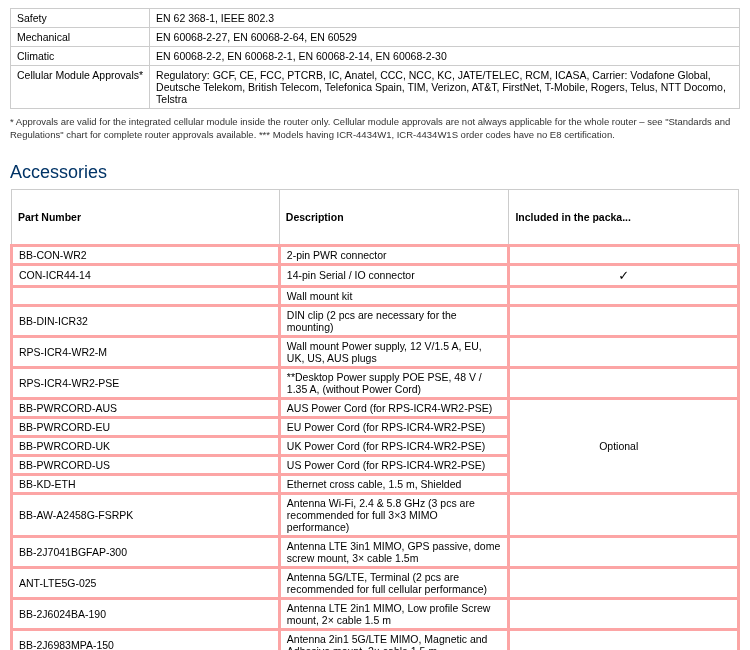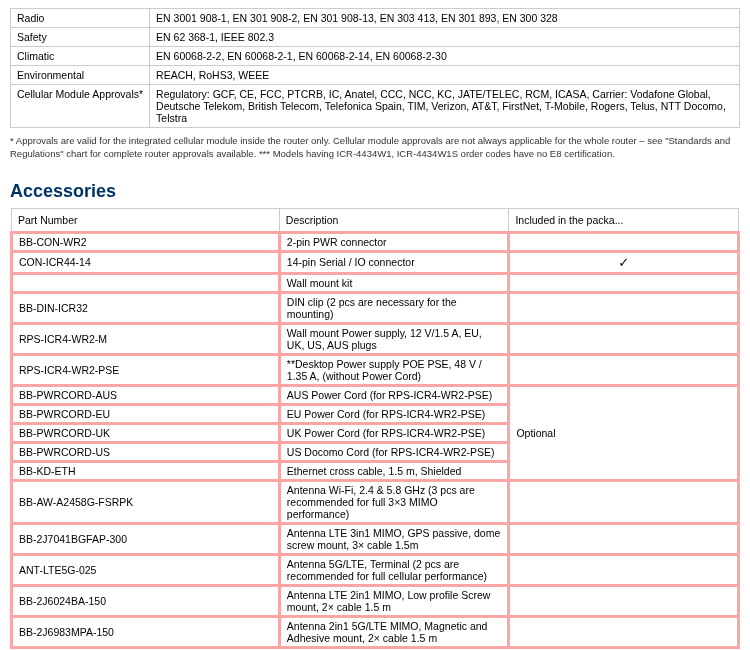--- a/index.html
+++ b/index.html
@@ -36,35 +36,35 @@
     .note-text {
       font-size: 9.5px;
       color: #333;
       margin: 4px 0 20px 0;
       line-height: 1.4;
     }
 
     
     .accessories-title {
       font-size: 18px;
-      font-weight: bold;
+      font-weight: normal;
       color: #003366;
       margin: 6px 0 6px 0;
     }
 
     .accessories-table {
       width: 100%;
       border-collapse: collapse;
       font-size: 10.5px;
     }
     .accessories-table th {
       background: #fff;
-      font-weight: normal;
+      font-weight: bold;
       border: 1px solid #ccc;
-      padding: 5px 6px;
+      padding: 21px 6px;
       text-align: left;
     }
     .accessories-table td {
       border: 3px solid #fca5a5;
       padding: 2px 6px;
       vertical-align: middle;
     }
     .accessories-table td:first-child {
       width: 140px;
       white-space: nowrap;
@@ -81,34 +81,30 @@
     }
   </style>
 </head>
 <body>
 
 <div class="main-wrapper">
 
   <table class="compliance-table">
     <tbody id="compliance-tbody">
         <tr>
-          <td>Radio</td>
-          <td>EN 3001 908-1, EN 301 908-2, EN 301 908-13, EN 303 413, EN 301 893, EN 300 328</td>
-        </tr>
-        <tr>
           <td>Safety</td>
           <td>EN 62 368-1, IEEE 802.3</td>
         </tr>
         <tr>
+          <td>Mechanical</td>
+          <td>EN 60068-2-27, EN 60068-2-64, EN 60529</td>
+        </tr>
+        <tr>
           <td>Climatic</td>
           <td>EN 60068-2-2, EN 60068-2-1, EN 60068-2-14, EN 60068-2-30</td>
-        </tr>
-        <tr>
-          <td>Environmental</td>
-          <td>REACH, RoHS3, WEEE</td>
         </tr>
         <tr>
           <td>Cellular Module Approvals*</td>
           <td>Regulatory: GCF, CE, FCC, PTCRB, IC, Anatel, CCC, NCC, KC, JATE/TELEC, RCM, ICASA, Carrier: Vodafone Global, Deutsche Telekom, British Telecom, Telefonica Spain, TIM, Verizon, AT&amp;T, FirstNet, T-Mobile, Rogers, Telus, NTT Docomo, Telstra</td>
         </tr>
       </tbody>
   </table>
 
   <div class="note-text" id="compliance-note">* Approvals are valid for the integrated cellular module inside the router only. Cellular module approvals are not always applicable for the whole router – see "Standards and Regulations" chart for complete router approvals available. *** Models having ICR-4434W1, ICR-4434W1S order codes have no E8 certification.</div>
 
@@ -149,33 +145,33 @@
           <td style="text-align: center;"></td>
         </tr>
         <tr>
           <td>RPS-ICR4-WR2-PSE</td>
           <td>**Desktop Power supply POE PSE, 48 V / 1.35 A, (without Power Cord)</td>
           <td style="text-align: center;"></td>
         </tr>
         <tr>
           <td>BB-PWRCORD-AUS</td>
           <td>AUS Power Cord (for RPS-ICR4-WR2-PSE)</td>
-          <td rowspan="5" style="text-align: left; padding-right: 16px; vertical-align: middle;">Optional</td>
+          <td rowspan="5" style="text-align: center; padding-right: 16px; vertical-align: middle;">Optional</td>
         </tr>
         <tr>
           <td>BB-PWRCORD-EU</td>
           <td>EU Power Cord (for RPS-ICR4-WR2-PSE)</td>
         </tr>
         <tr>
           <td>BB-PWRCORD-UK</td>
           <td>UK Power Cord (for RPS-ICR4-WR2-PSE)</td>
         </tr>
         <tr>
           <td>BB-PWRCORD-US</td>
-          <td>US Docomo Cord (for RPS-ICR4-WR2-PSE)</td>
+          <td>US Power Cord (for RPS-ICR4-WR2-PSE)</td>
         </tr>
         <tr>
           <td>BB-KD-ETH</td>
           <td>Ethernet cross cable, 1.5 m, Shielded</td>
         </tr>
         <tr>
           <td>BB-AW-A2458G-FSRPK</td>
           <td>Antenna Wi-Fi, 2.4 &amp; 5.8 GHz (3 pcs are recommended for full 3×3 MIMO performance)</td>
           <td style="text-align: center;"></td>
         </tr>
@@ -183,21 +179,21 @@
           <td>BB-2J7041BGFAP-300</td>
           <td>Antenna LTE 3in1 MIMO, GPS passive, dome screw mount, 3× cable 1.5m</td>
           <td style="text-align: center;"></td>
         </tr>
         <tr>
           <td>ANT-LTE5G-025</td>
           <td>Antenna 5G/LTE, Terminal (2 pcs are recommended for full cellular performance)</td>
           <td style="text-align: center;"></td>
         </tr>
         <tr>
-          <td>BB-2J6024BA-150</td>
+          <td>BB-2J6024BA-190</td>
           <td>Antenna LTE 2in1 MIMO, Low profile Screw mount, 2× cable 1.5 m</td>
           <td style="text-align: center;"></td>
         </tr>
         <tr>
           <td>BB-2J6983MPA-150</td>
           <td>Antenna 2in1 5G/LTE MIMO, Magnetic and Adhesive mount, 2× cable 1.5 m</td>
           <td style="text-align: center;"></td>
         </tr>
       </tbody>
   </table>

